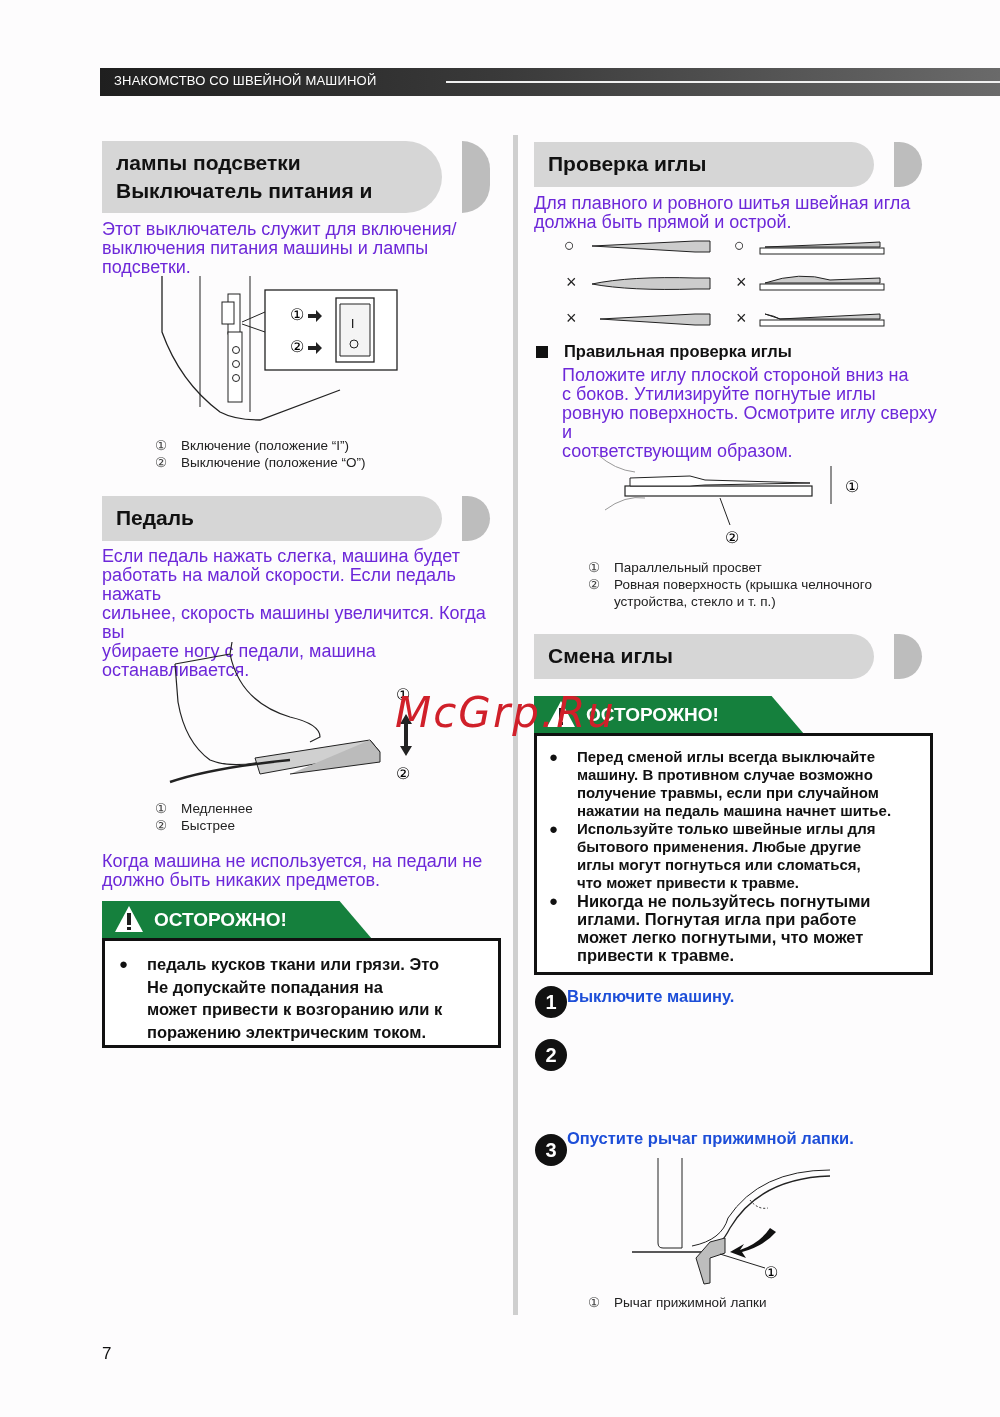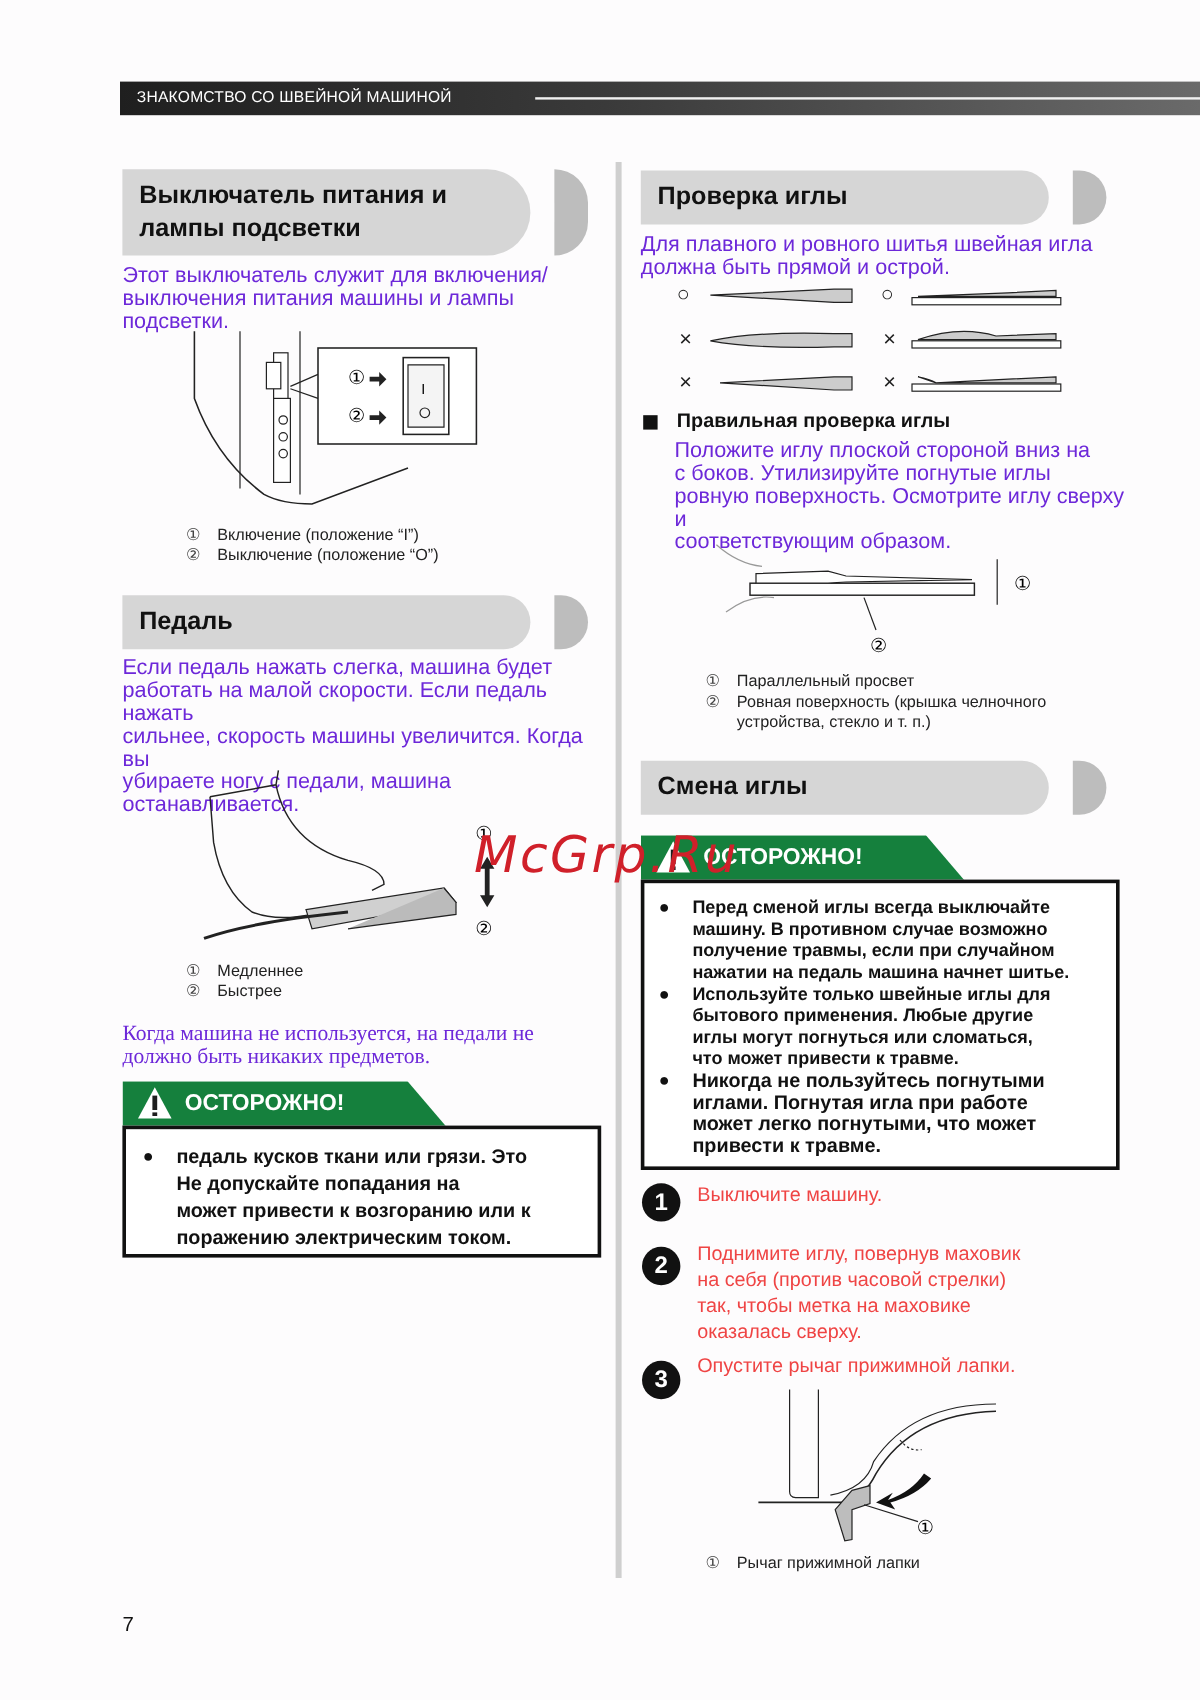--- a/index.html
+++ b/index.html
@@ -49,21 +49,21 @@
     position: absolute; border: 3px solid #111; background: #fff;
   }
   .warn-box .item { display: flex; font-weight: bold; color: #111; }
   .warn-box .bullet { width: 28px; flex: none; font-size: 15px; }
 
   .step { position: absolute; display: flex; }
   .step .badge {
     width: 32px; height: 32px; border-radius: 50%; background: #111; color: #fff;
     font-weight: bold; font-size: 20px; text-align: center; line-height: 32px; flex: none;
   }
-  .step .text { margin-left: 14px; font-weight: normal; font-size: 16.5px; line-height: 21.5px; color: #ef4444; }
+  .step .text { font-weight: bold; font-size: 16.5px; line-height: 21.5px; color: #1d4ed8; }
 
   .watermark {
     position: absolute; left: 395px; top: 688px; color: #d0202a; font-style: italic;
     font-size: 42px; font-family: "DejaVu Sans", sans-serif; letter-spacing: 2px;
   }
   .page-num { position: absolute; left: 102px; top: 1344px; font-size: 17px; color: #111; }
 
   svg { position: absolute; overflow: visible; }
   .sub-head { position: absolute; display: flex; align-items: center; font-weight: bold; font-size: 16.5px; color: #111; }
   .sub-head .sq { width: 12px; height: 12px; background: #111; margin-right: 16px; }
@@ -76,22 +76,22 @@
   <span class="title">ЗНАКОМСТВО СО ШВЕЙНОЙ МАШИНОЙ</span>
   <div class="rule"></div>
 </div>
 
 <div class="divider"></div>
 
 <div class="sec-head" style="left:102px; top:141px; width:395px;">
   <div class="pill" style="width:340px;"></div>
   <div class="cap" style="left:360px;"></div>
   <div class="label" style="top:8px;">
+    <div>лампы подсветки</div>
     <div>Выключатель питания и</div>
-    <div>лампы подсветки</div>
   </div>
 </div>
 <div class="para" style="left:102px; top:220px; width:410px;">
   <div>Этот выключатель служит для включения/</div>
   <div>выключения питания машины и лампы подсветки.</div>
 </div>
 
 <svg style="left:150px; top:272px;" width="260" height="160" viewBox="0 0 260 160">
   <path d="M12 4 L12 60 Q30 110 70 140 Q85 148 110 148 L190 118" fill="none" stroke="#222" stroke-width="1.3"></path>
   <line x1="50" y1="4" x2="50" y2="135" stroke="#222" stroke-width="1"></line>
@@ -153,21 +153,21 @@
 <div class="legend" style="left:155px; top:800px;">
   <div class="row">
       <span class="num">①</span>
       <span>Медленнее</span>
     </div>
   <div class="row">
       <span class="num">②</span>
       <span>Быстрее</span>
     </div>
 </div>
-<div class="para" style="left:102px; top:852px; width:410px;font-family:Liberation Serif, serif;">
+<div class="para" style="left:102px; top:852px; width:410px;">
   <div>Когда машина не используется, на педали не</div>
   <div>должно быть никаких предметов.</div>
 </div>
 
 <div class="warn-tab" style="left:102px; top:901px; width:270px;">
   <svg class="tri" viewBox="0 0 30 28" width="30" height="28" style="position:absolute;">
     <path d="M15 1 L29 27 L1 27 Z" fill="#fff"></path>
     <rect x="13" y="8" width="4" height="12" fill="#1e1e1e"></rect>
     <rect x="13" y="22" width="4" height="3" fill="#1e1e1e"></rect>
   </svg>
@@ -296,26 +296,20 @@
 </div>
 
 <div class="step" style="left:535px; top:986px;">
   <div class="badge">1</div>
   <div class="text">
       <div>Выключите машину.</div>
     </div>
 </div>
 <div class="step" style="left:535px; top:1035px;">
   <div class="badge" style="margin-top:4px;">2</div>
-  <div class="text">
-    <div>Поднимите иглу, повернув маховик</div>
-    <div>на себя (против часовой стрелки)</div>
-    <div>так, чтобы метка на маховике</div>
-    <div>оказалась сверху.</div>
-  </div>
 </div>
 <div class="step" style="left:535px; top:1128px;">
   <div class="badge" style="margin-top:6px;">3</div>
   <div class="text">
       <div>Опустите рычаг прижимной лапки.</div>
     </div>
 </div>
 
 <svg style="left:630px; top:1158px;" width="200" height="130" viewBox="0 0 200 130">
   <path d="M28 0 L28 85 Q28 90 33 90 L52 90 L52 0" fill="none" stroke="#222"></path>

